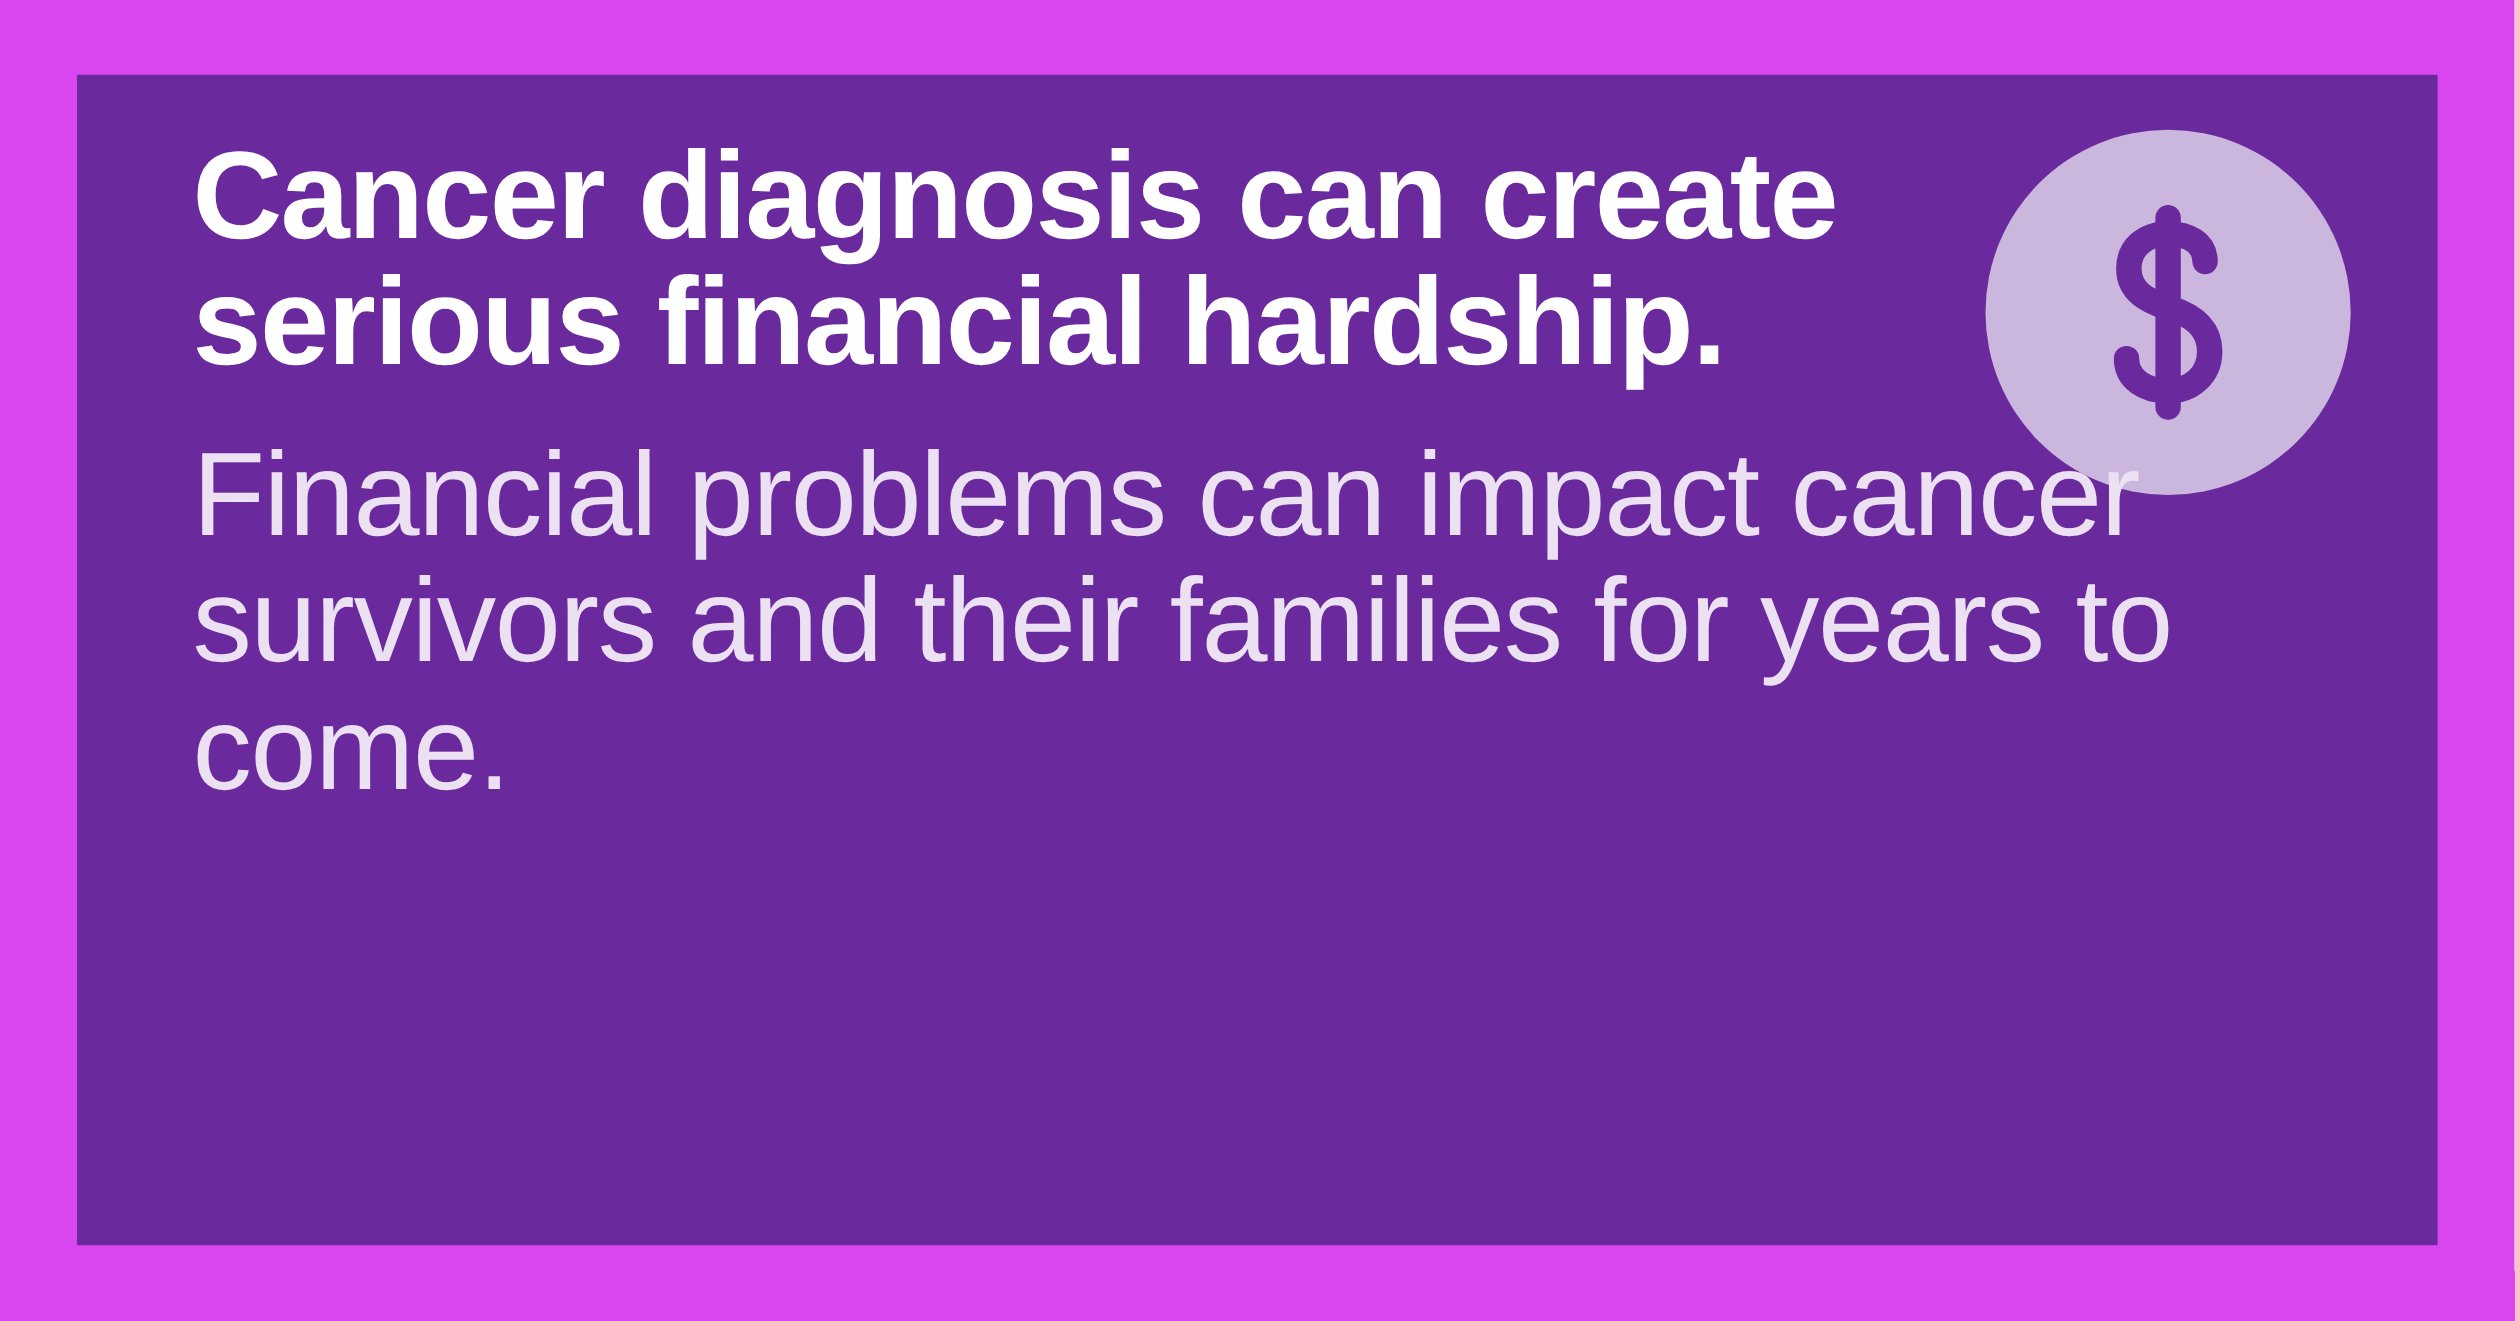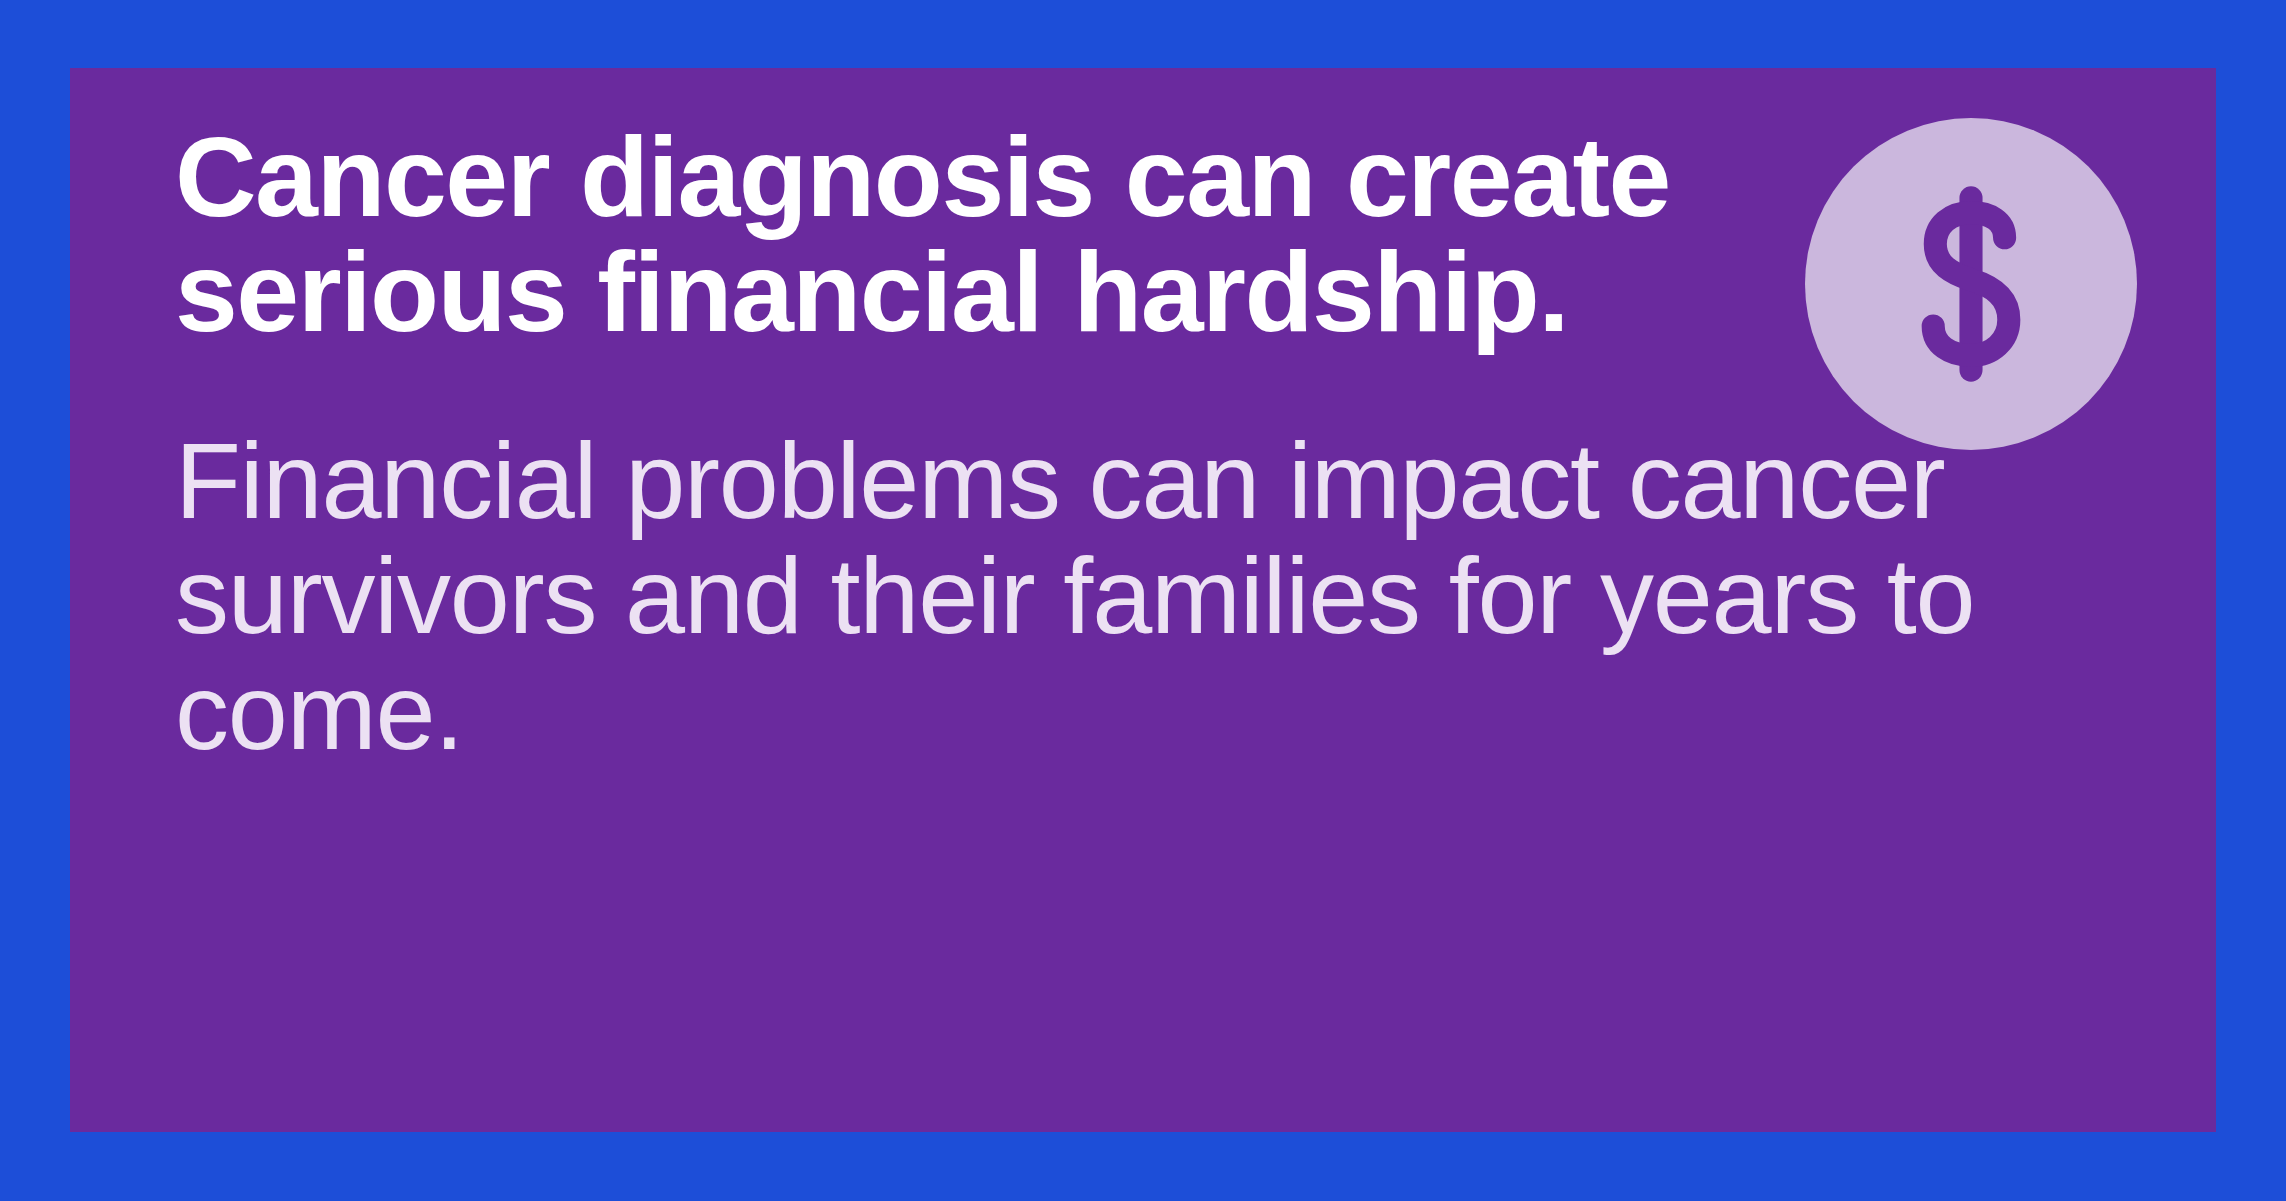--- a/index.html
+++ b/index.html
@@ -9,21 +9,21 @@
   }
   body {
     font-family: "Liberation Sans", sans-serif;
     -webkit-font-smoothing: antialiased;
   }
 
   .canvas {
     position: relative;
     width: 2286px;
     height: 1201px;
-    background: #1d4ed8;
+    background: #d946ef;
     overflow: hidden;
     box-sizing: border-box;
   }
 
   .panel {
     position: absolute;
     left: 70px;
     top: 68px;
     width: 2146px;
     height: 1064px;
@@ -45,21 +45,21 @@
     font-weight: 700;
     line-height: 1.02;
     letter-spacing: -1.5px;
     color: #ffffff;
     margin: 0;
     max-width: 1580px;
     word-spacing: 1px;
   }
 
   .body-block {
-    margin-top: 72px;
+    margin-top: 40px;
     max-width: 1890px;
   }
 
   .para {
     font-size: 108px;
     font-weight: 300;
     line-height: 1.07;
     letter-spacing: -1.2px;
     color: #ece1f3;
     margin: 0;

